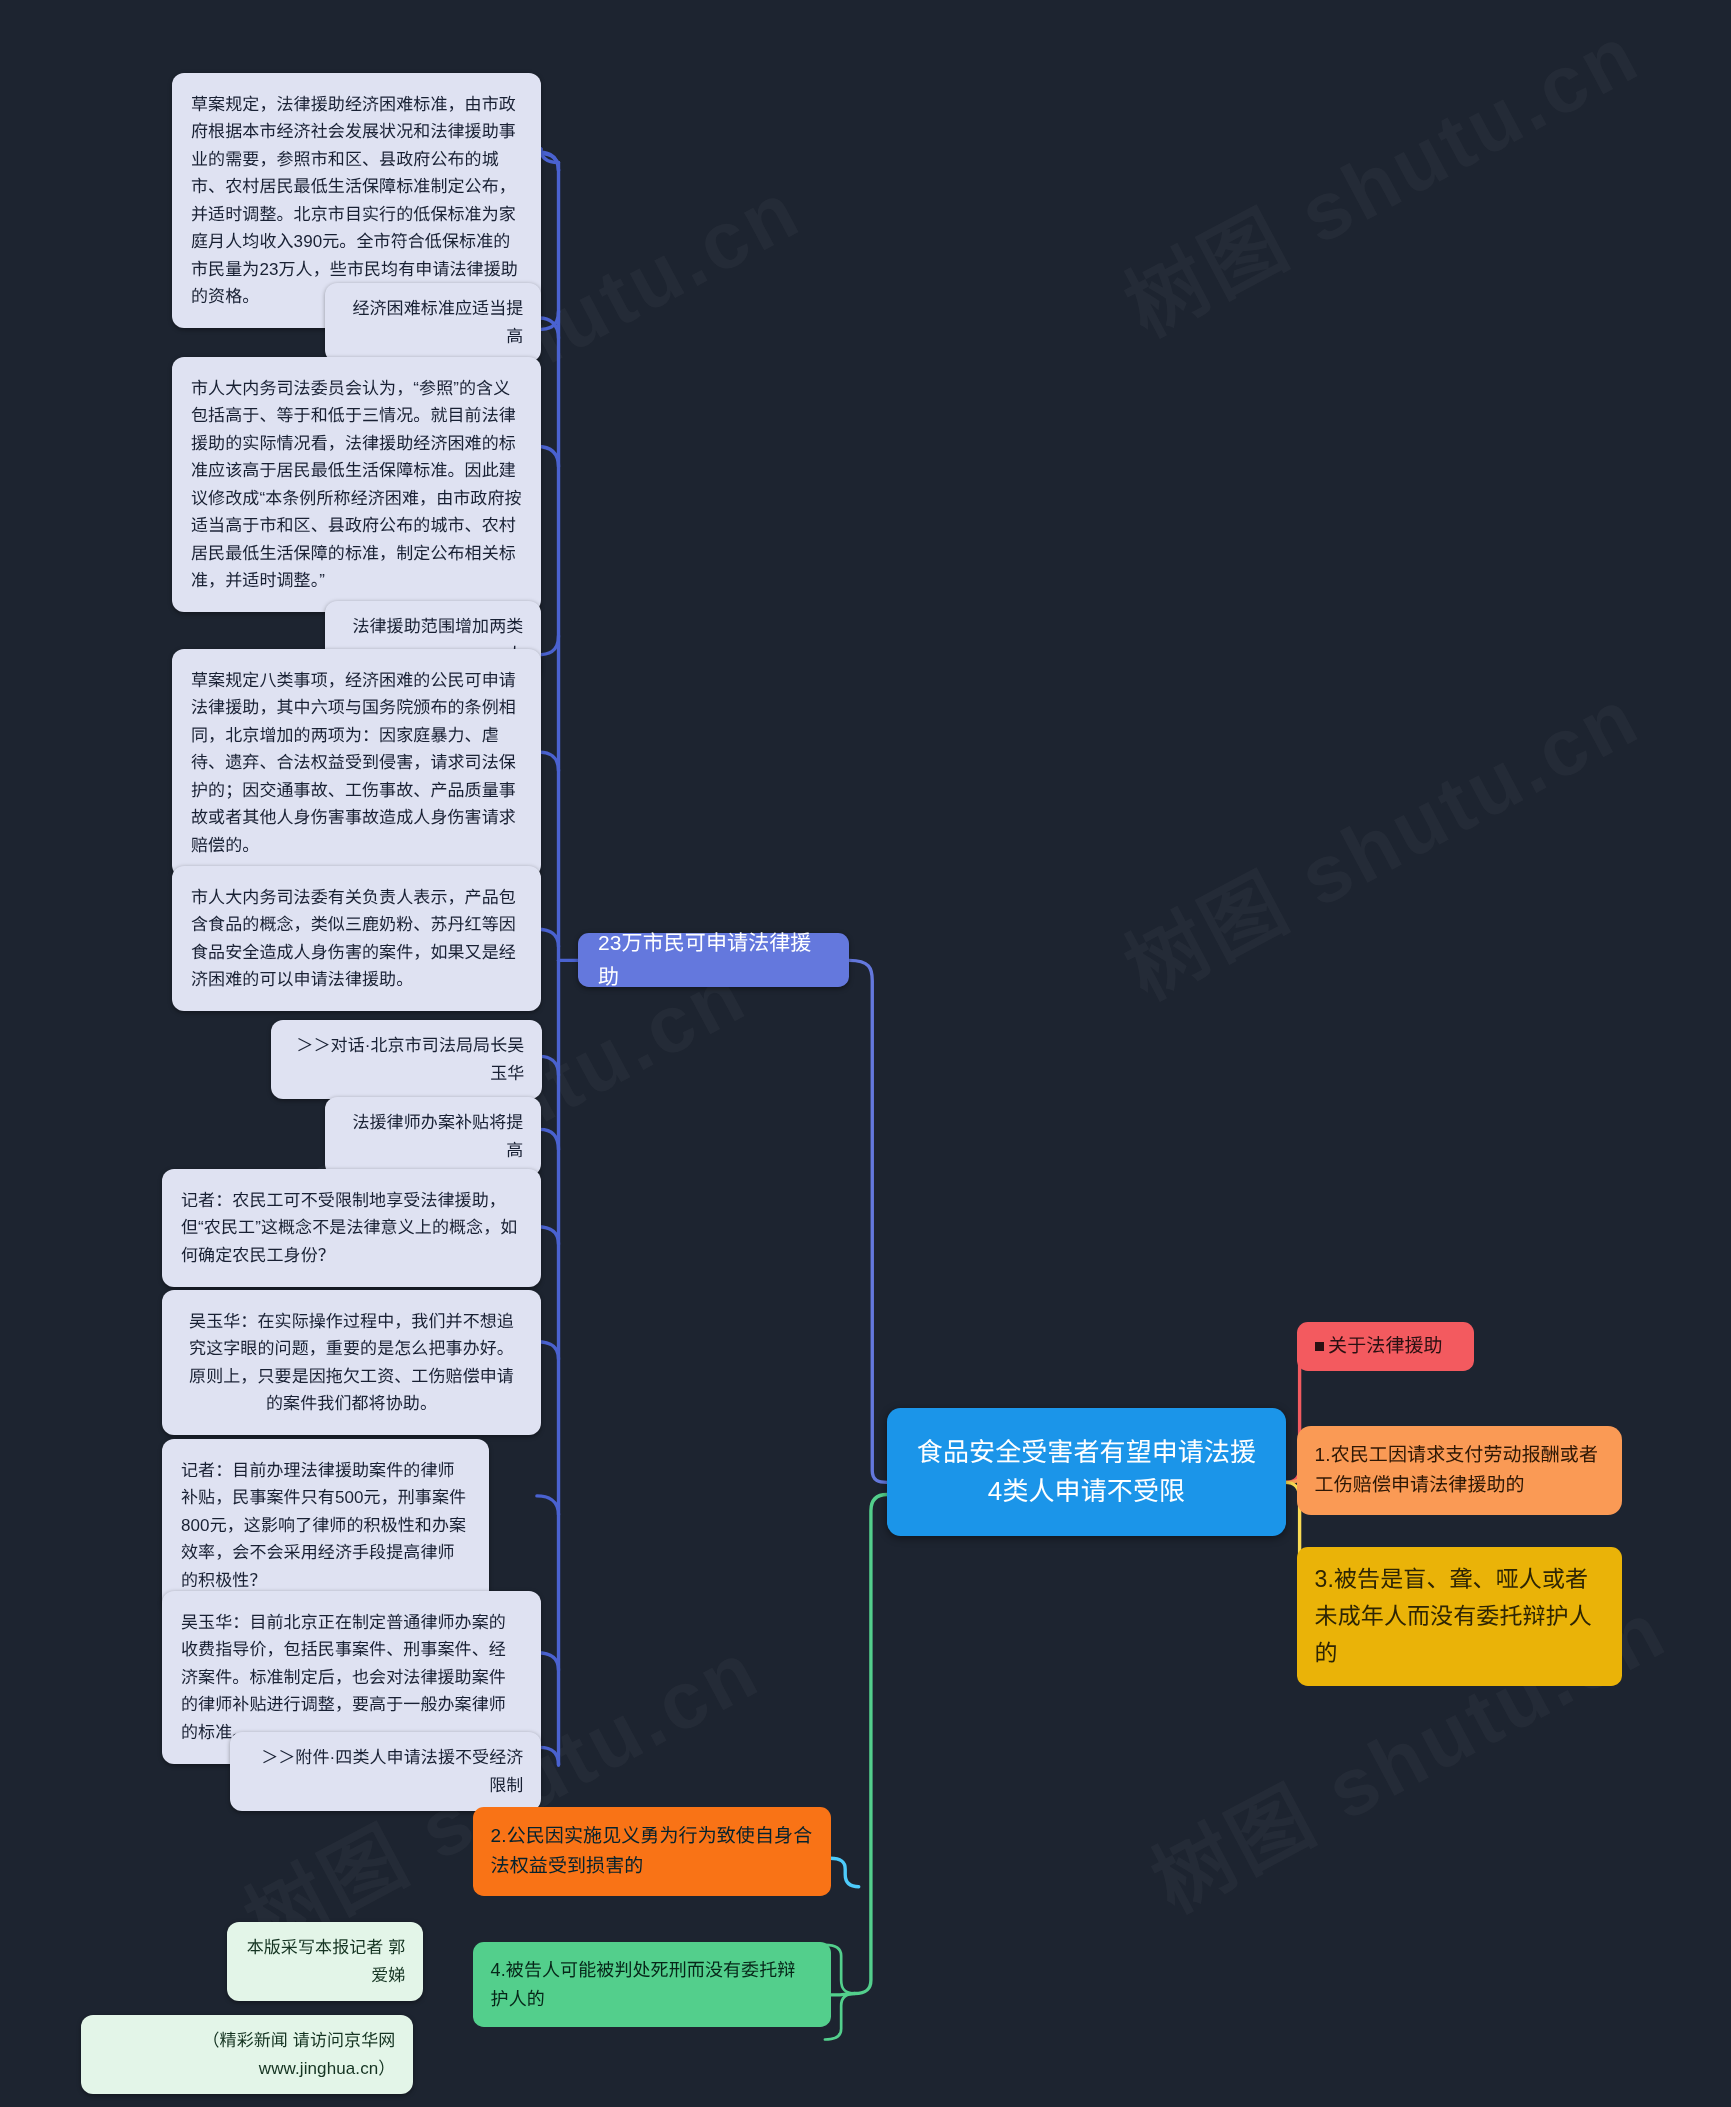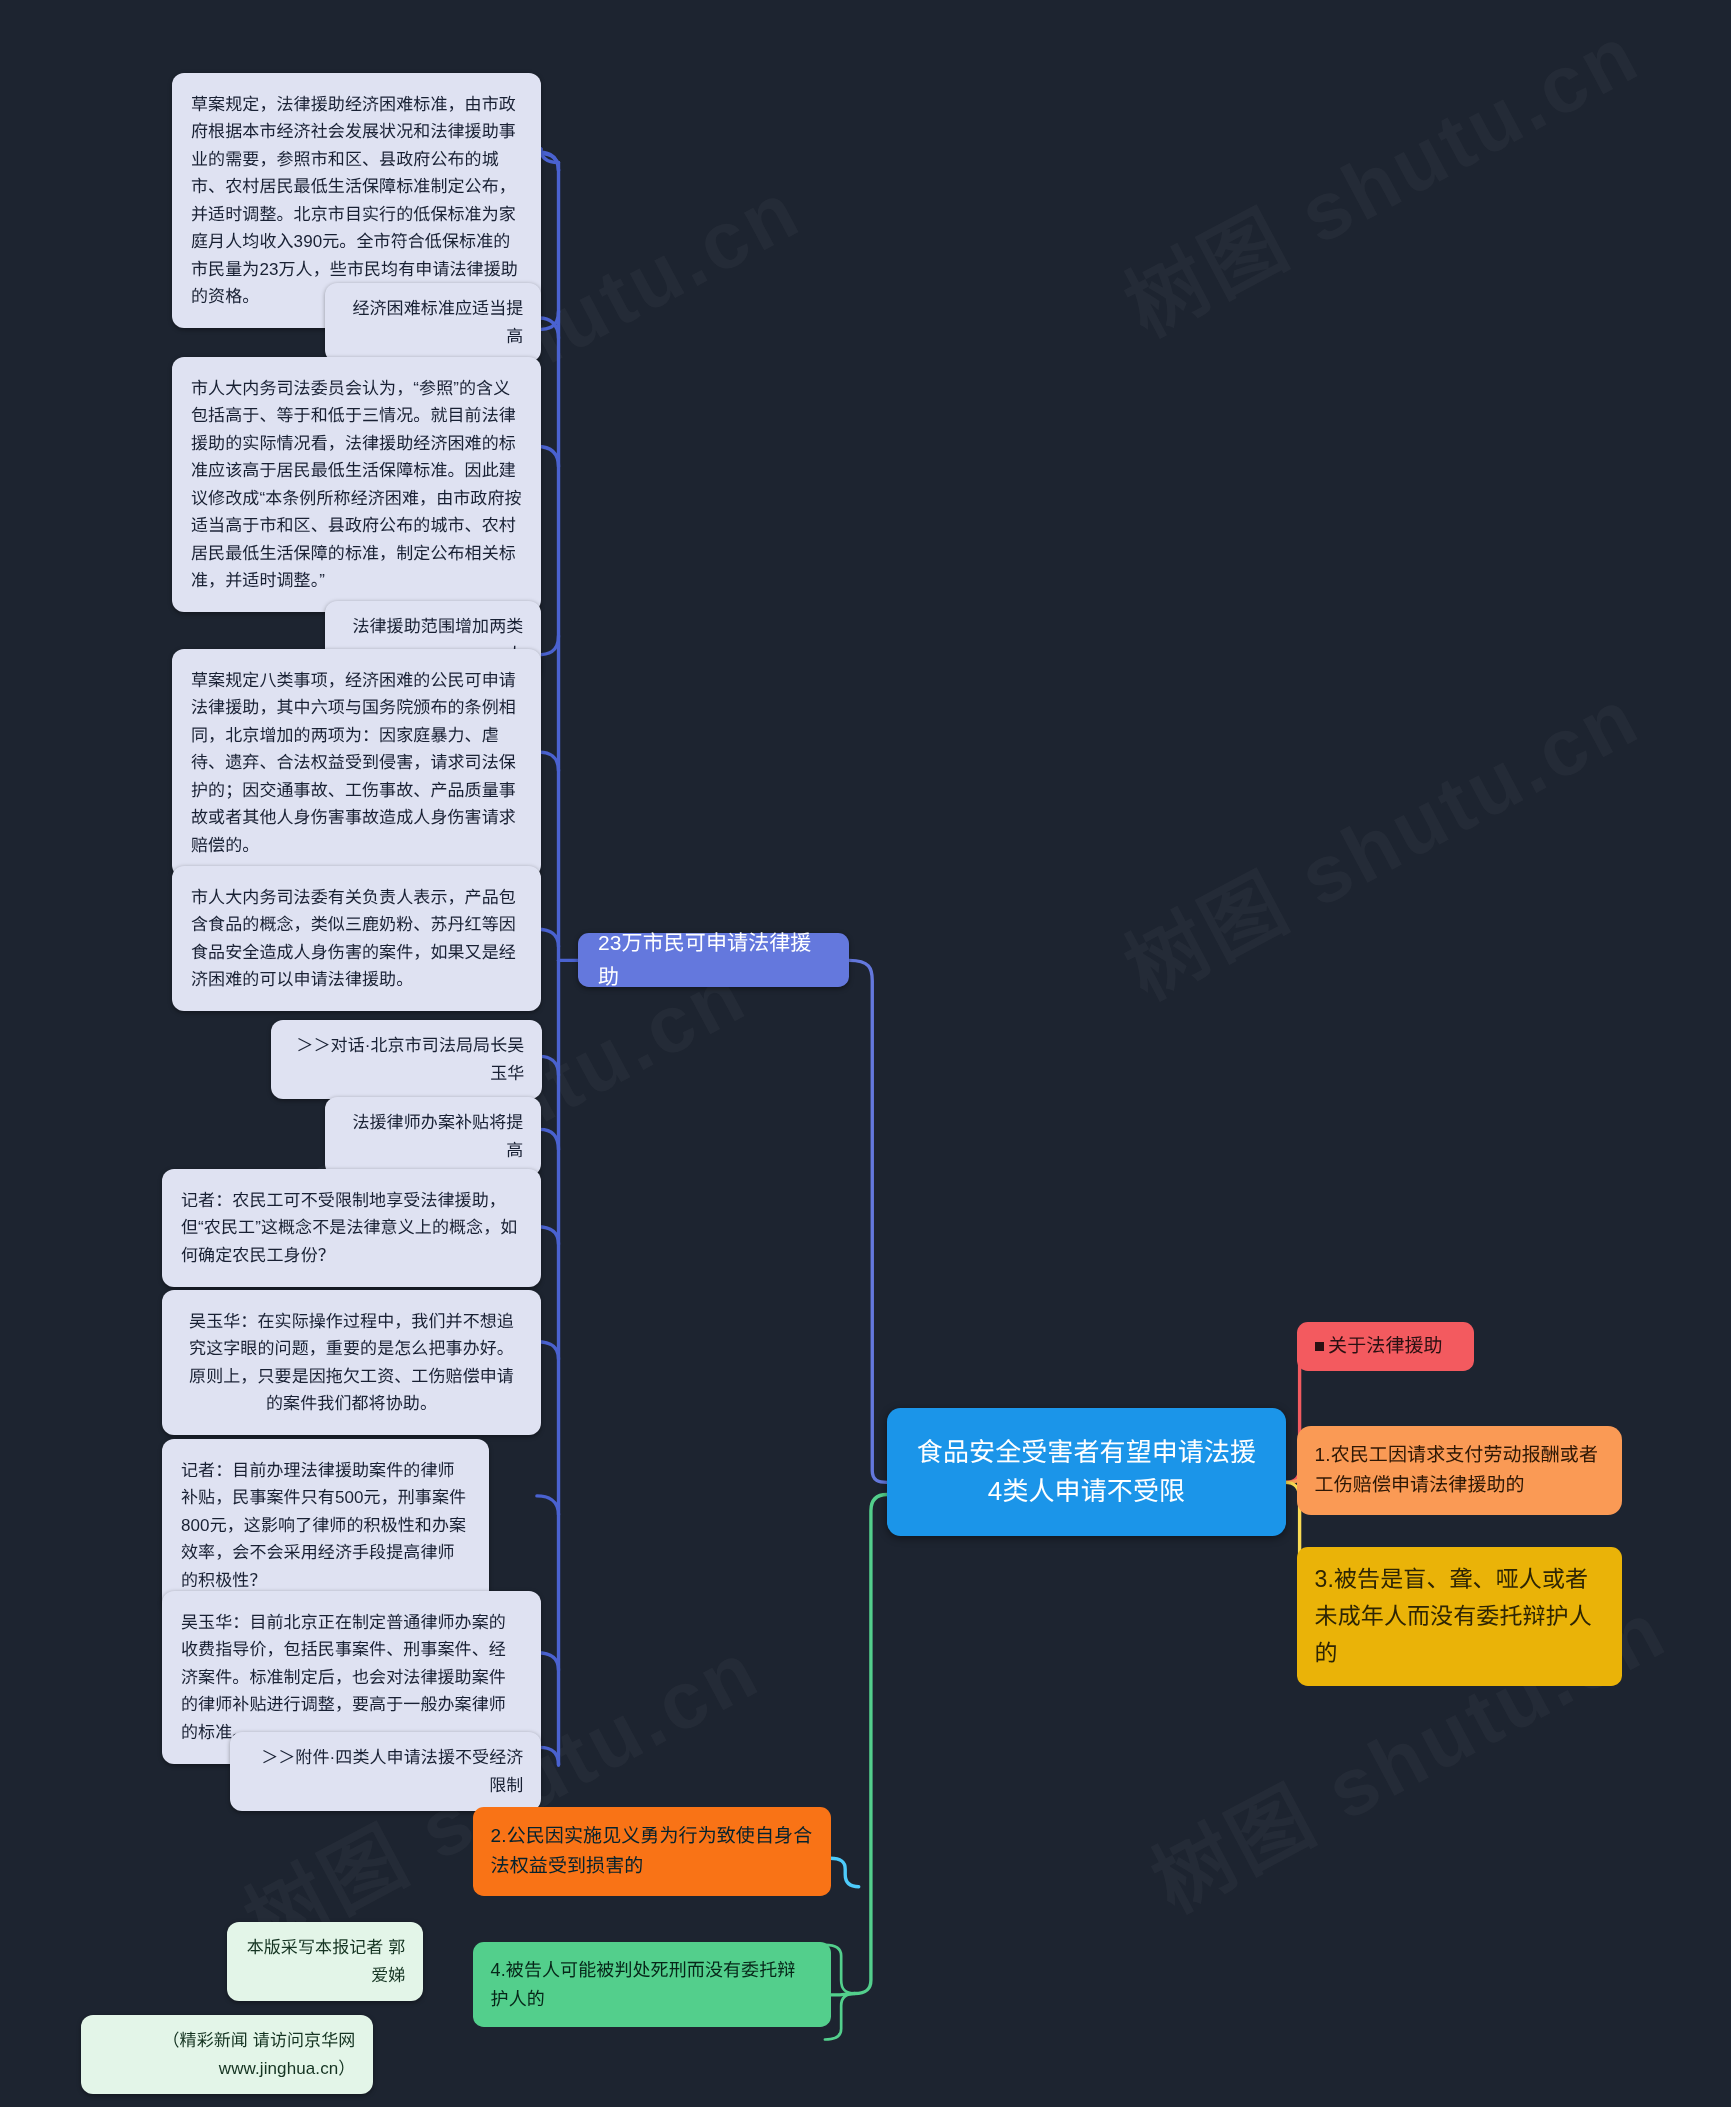--- a/index.html
+++ b/index.html
@@ -203,21 +203,21 @@
   </div>
 
   <div class="node n-left small right-t" style="left:230px;top:1732px;width:311px;">
     <span class="txt">＞＞附件·四类人申请法援不受经济限制</span>
   </div>
 
   <div class="node n-mint right-t" style="left:227px;top:1922px;width:196px;">
     <span class="txt">本版采写本报记者 郭爱娣</span>
   </div>
 
-  <div class="node n-mint right-t" style="left:81px;top:2015px;width:292px;">
+  <div class="node n-mint right-t" style="left:81px;top:2015px;width:332px;">
     <span class="txt">（精彩新闻 请访问京华网www.jinghua.cn）</span>
   </div>
 
   <div class="node n-peri" style="left:578px;top:933px;width:271px;height:54px;">
     <span class="txt">23万市民可申请法律援助</span>
   </div>
 
   <div class="node n-root" style="left:887px;top:1408px;width:399px;height:128px;">
     <span class="txt">食品安全受害者有望申请法援 4类人申请不受限</span>
   </div>

